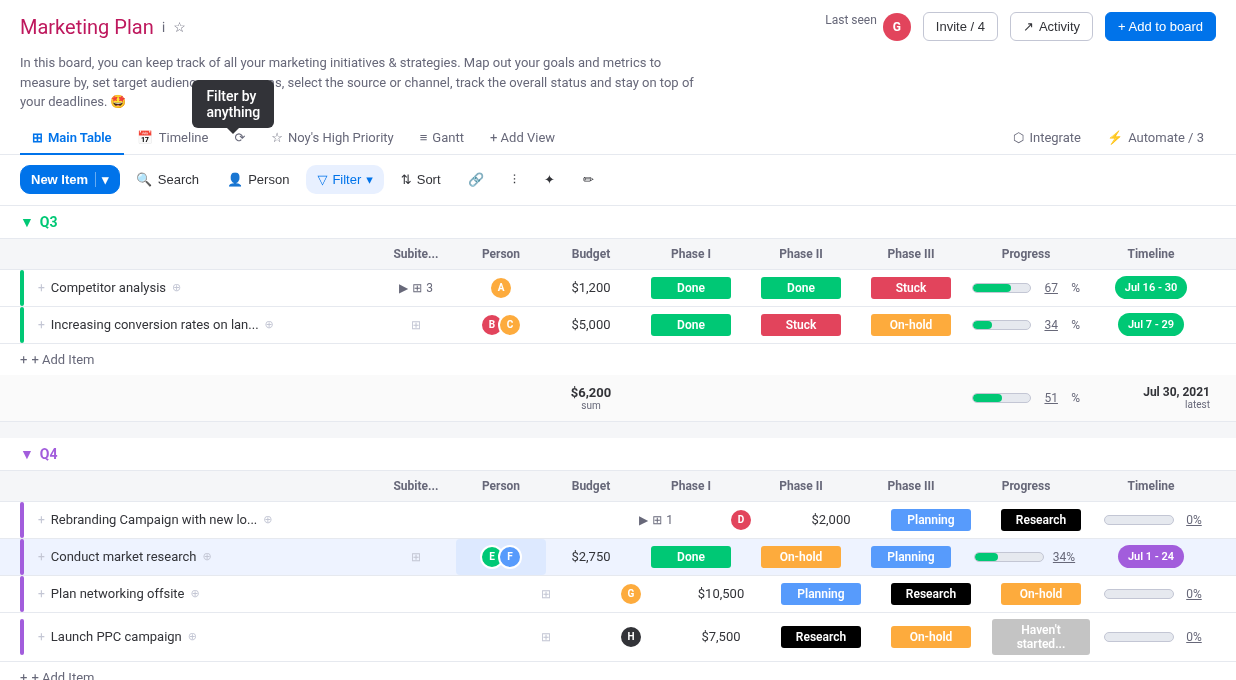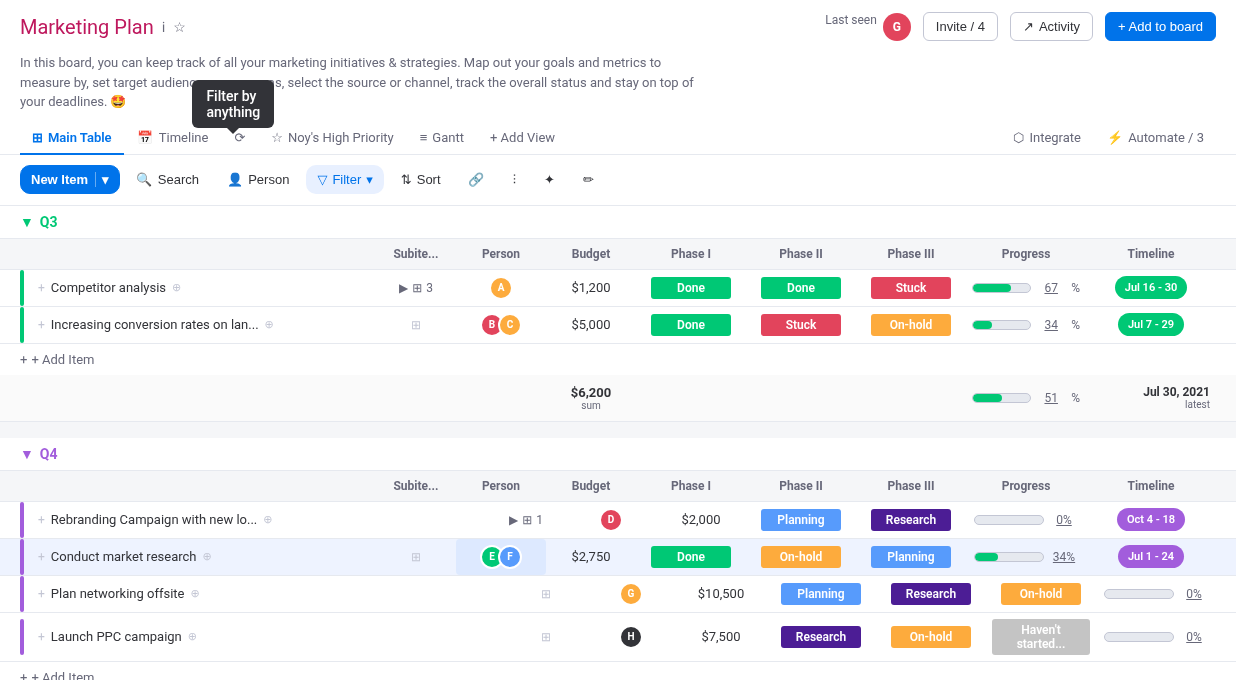--- a/index.html
+++ b/index.html
@@ -65,21 +65,21 @@
     .cell.phase { width: 110px; }
     .cell.progress { width: 120px; gap: 6px; }
     .cell.timeline { width: 130px; }
 
     .status-badge { padding: 4px 8px; border-radius: 3px; font-size: 12px; font-weight: 600; color: white; min-width: 80px; text-align: center; }
     .status-done { background: #00c875; }
     .status-stuck { background: #e2445c; }
     .status-on-hold { background: #fdab3d; }
     .status-working { background: #fdab3d; }
     .status-planning { background: #579bfc; }
-    .status-research { background: #4c1d95; }
+    .status-research { background: #000000; }
     .status-havent { background: #c4c4c4; }
     .progress-bar-bg { width: 70px; height: 10px; background: #e6e9ef; border-radius: 5px; overflow: hidden; border: 1px solid #c3c6d4; }
     .progress-bar-fill { height: 100%; background: #00c875; border-radius: 5px; }
     .progress-pct { font-size: 12px; color: #676879; min-width: 28px; text-decoration: underline; }
 
     .timeline-badge { padding: 5px 10px; border-radius: 20px; background: #00c875; color: white; font-size: 11px; font-weight: 600; }
     .timeline-badge.purple { background: #a25ddc; }
 
     .avatar-sm { width: 24px; height: 24px; border-radius: 50%; display: flex; align-items: center; justify-content: center; font-size: 10px; font-weight: 700; color: white; }
     .avatar-group { display: flex; }
@@ -378,23 +378,20 @@
       </div>
       <div class="cell phase">
         <span class="status-badge status-research">Research</span>
       </div>
       <div class="cell progress">
         <div class="progress-bar-bg">
             <div class="progress-bar-fill" style="width:0%;"></div>
           </div>
         <span class="progress-pct">0%</span>
       </div>
-      <div class="cell timeline">
-        <span class="timeline-badge purple">Oct 4 - 18</span>
-      </div>
     </div>
 
     <div class="table-row" style="background:#eef3ff;">
       <div class="row-color-bar" style="background:#a25ddc;"></div>
       <div class="cell name">
         <span style="color:#c3c6d4;font-size:12px;">+</span>
         <span>Conduct market research</span>
         <span style="color:#c3c6d4;font-size:11px;">⊕</span>
       </div>
       <div class="cell subitem">

